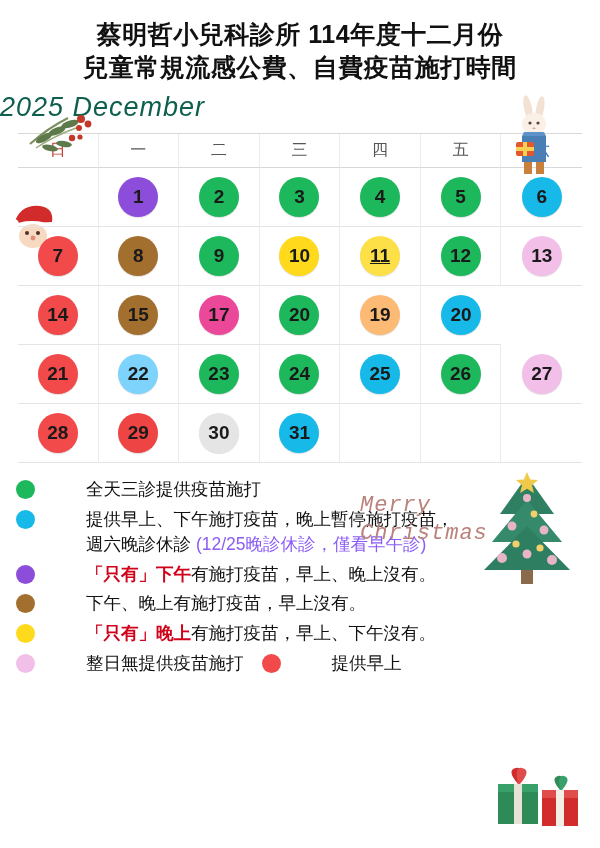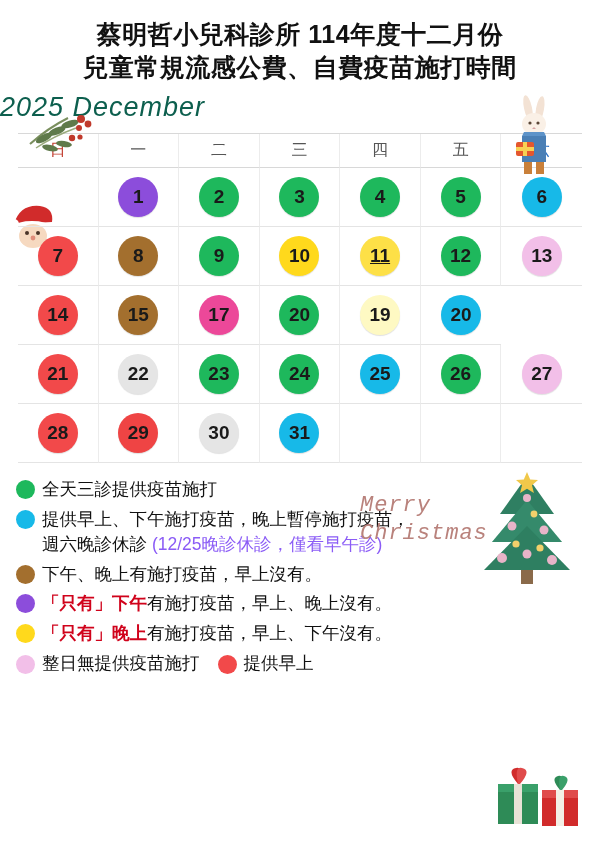--- a/index.html
+++ b/index.html
@@ -109,26 +109,26 @@
     align-items:flex-start;
     margin-bottom:5px;
   }
   .dot {
     width:19px; height:19px;
     border-radius:50%;
     flex:0 0 19px;
     margin-top:3px;
     margin-right:7px;
   }
-  .legend-text { flex:1; }
+  .legend-text { flex:1;margin-left:44px; }
   .legend-text .l2 { display:block; }
   .red-note { color:#8b5cf6; font-weight:normal; }
   .red-strong { color:#d0021b; font-weight:bold; }
   .legend-last { display:flex; align-items:flex-start; }
-  .legend-last .seg { display:flex; align-items:center; margin-right:18px; }
+  .legend-last .seg { display:flex; align-items:flex-start; margin-right:18px; }
 </style>
 </head>
 <body>
 
 <div class="title-block">
   <div class="title-line">蔡明哲小兒科診所 114年度十二月份</div>
   <div class="title-line">兒童常規流感公費、自費疫苗施打時間</div>
 </div>
 <div class="script-date">2025 December</div>
 
@@ -277,32 +277,32 @@
         <div class="cal-cell">
           <div class="daycircle" style="background: rgb(163, 111, 46); text-align: right;">15</div>
         </div>
         <div class="cal-cell">
           <div class="daycircle" style="background: #ec4899;">17</div>
         </div>
         <div class="cal-cell">
           <div class="daycircle" style="background: rgb(30, 184, 92);">20</div>
         </div>
         <div class="cal-cell">
-          <div class="daycircle" style="background: #fef9c3;">19</div>
+          <div class="daycircle" style="background: #fdba74;">19</div>
         </div>
         <div class="cal-cell">
           <div class="daycircle" style="background: rgb(23, 185, 232);">20</div>
         </div>
       </div>
       <div class="cal-row">
         <div class="cal-cell">
           <div class="daycircle" style="background: rgb(242, 73, 74);">21</div>
         </div>
         <div class="cal-cell">
-          <div class="daycircle" style="background: #e5e5e5;">22</div>
+          <div class="daycircle" style="background: #7dd3fc;">22</div>
         </div>
         <div class="cal-cell">
           <div class="daycircle" style="background: rgb(30, 184, 92);">23</div>
         </div>
         <div class="cal-cell">
           <div class="daycircle" style="background: rgb(30, 184, 92);">24</div>
         </div>
         <div class="cal-cell">
           <div class="daycircle" style="background: rgb(23, 185, 232);">25</div>
         </div>
@@ -350,29 +350,29 @@
     <span class="legend-text">
       <span>提供早上、下午施打疫苗，晚上暫停施打疫苗，</span>
       <span class="l2">
         <span>週六晚診休診</span>
         <span class="red-note">(12/25晚診休診，僅看早午診)</span>
       </span>
     </span>
   </div>
 
   <div class="legend-row">
-    <span class="dot" id="dot3" style="background: rgb(163, 111, 46);"></span>
-    <span class="legend-text">下午、晚上有施打疫苗，早上沒有。</span>
-  </div>
-
-  <div class="legend-row">
     <span class="dot" id="dot2" style="background: rgb(140, 77, 219);"></span>
     <span class="legend-text">
       <span class="red-strong">「只有」下午</span><span>有施打疫苗，早上、晚上沒有。</span>
     </span>
+  </div>
+
+  <div class="legend-row">
+    <span class="dot" id="dot3" style="background: rgb(163, 111, 46);"></span>
+    <span class="legend-text">下午、晚上有施打疫苗，早上沒有。</span>
   </div>
 
   <div class="legend-row">
     <span class="dot" id="dot4" style="background: rgb(255, 217, 28);"></span>
     <span class="legend-text">
       <span class="red-strong">「只有」晚上</span><span>有施打疫苗，早上、下午沒有。</span>
     </span>
   </div>
 
   <div class="legend-row legend-last">

